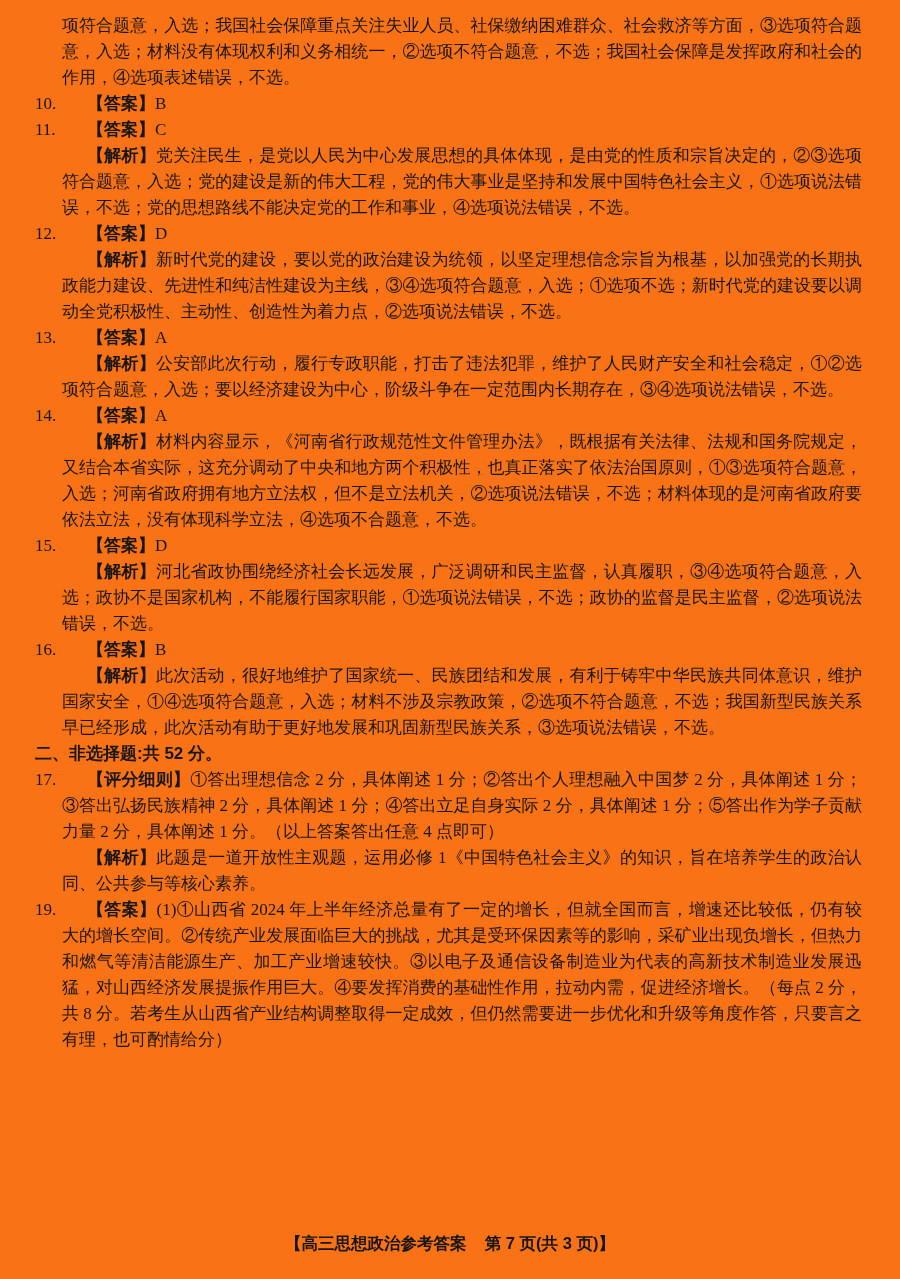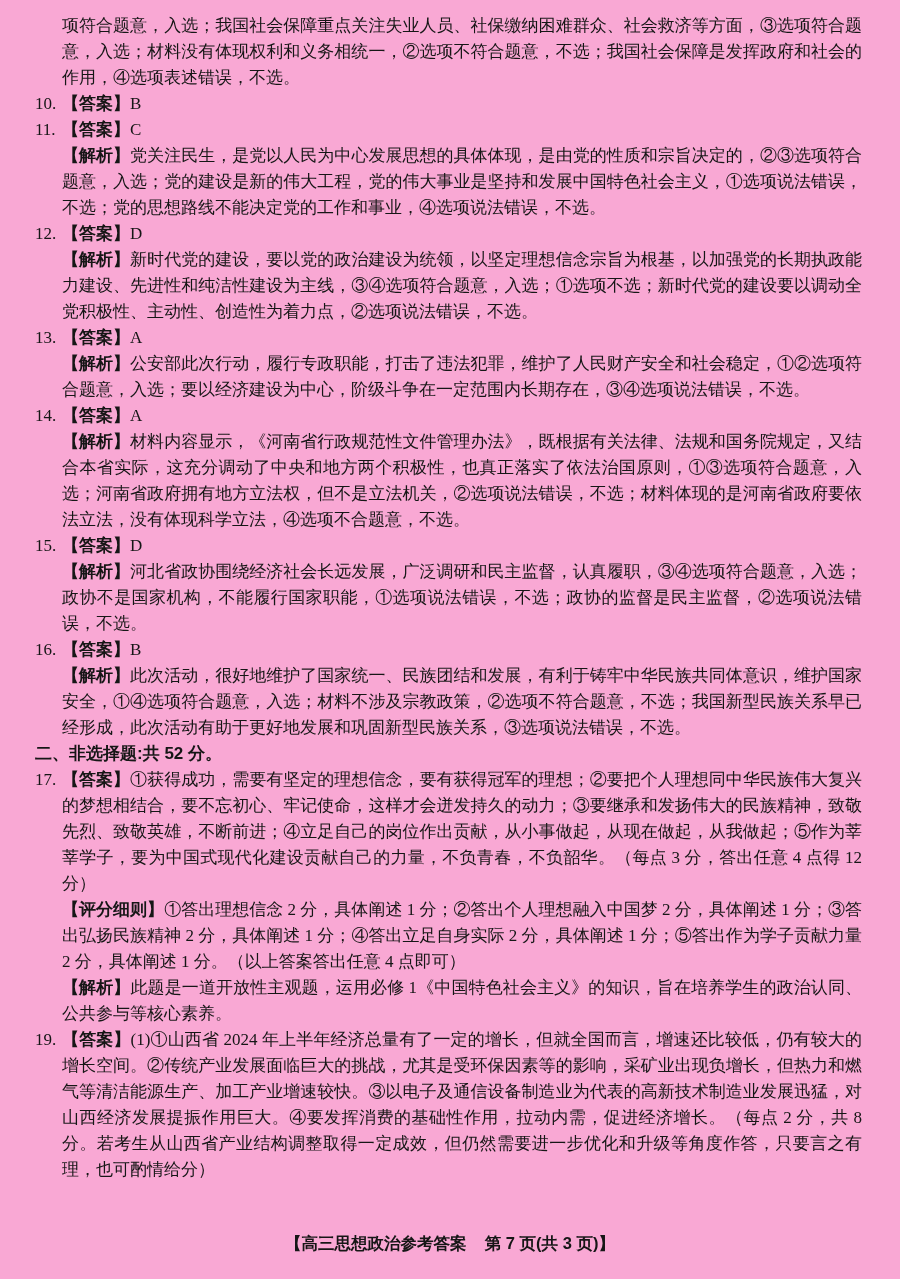--- a/index.html
+++ b/index.html
@@ -1,26 +1,26 @@
 <!DOCTYPE html>
 <html><head>
 <meta charset="utf-8">
 <style>
   html,body{margin:0;padding:0;background:#ffffff;}
   .page{
-    width:900px;height:1279px;background:#f9a8d4;position:relative;overflow:hidden;
+    width:900px;height:1279px;background:#f97316;position:relative;overflow:hidden;
     font-family:"Liberation Serif","DejaVu Serif",serif;color:#161616;
   }
   .content{position:absolute;left:62px;top:13px;width:800px;}
   p{margin:0;}
   .para,.line,.section,.num{font-size:17px;line-height:26px;}
   .para{text-align:justify;text-justify:inter-ideograph;}
   .item{position:relative;}
   .num{position:absolute;left:-27px;top:0;white-space:nowrap;}
-  .marker{font-family:"Liberation Sans","DejaVu Sans",sans-serif;font-weight:700;}
+  .marker{font-family:"Liberation Sans","DejaVu Sans",sans-serif;font-weight:700;margin-left:25px;}
   .section{font-weight:700;font-family:"Liberation Sans","DejaVu Sans",sans-serif;margin-left:-27px;}
   .footer{
     position:absolute;left:0;top:1233px;width:100%;text-align:center;
     font-weight:700;font-family:"Liberation Sans","DejaVu Sans",sans-serif;font-size:16.5px;
   }
   .footer-page{margin-left:1.1em;}
 </style>
 </head>
 <body>
 
@@ -67,21 +67,20 @@
     <div class="item">
       <span class="num">16.</span>
       <p class="line"><b class="marker">【答案】</b><span>B</span></p>
       <p class="para"><b class="marker">【解析】</b><span>此次活动，很好地维护了国家统一、民族团结和发展，有利于铸牢中华民族共同体意识，维护国家安全，①④选项符合题意，入选；材料不涉及宗教政策，②选项不符合题意，不选；我国新型民族关系早已经形成，此次活动有助于更好地发展和巩固新型民族关系，③选项说法错误，不选。</span></p>
     </div>
 
     <p class="section">二、非选择题:共 52 分。</p>
 
     <div class="item">
       <span class="num">17.</span>
-      <p class="para"><b class="marker">【答案】</b><span>①获得成功，需要有坚定的理想信念，要有获得冠军的理想；②要把个人理想同中华民族伟大复兴的梦想相结合，要不忘初心、牢记使命，这样才会迸发持久的动力；③要继承和发扬伟大的民族精神，致敬先烈、致敬英雄，不断前进；④立足自己的岗位作出贡献，从小事做起，从现在做起，从我做起；⑤作为莘莘学子，要为中国式现代化建设贡献自己的力量，不负青春，不负韶华。（每点 3 分，答出任意 4 点得 12 分）</span></p>
       <p class="para"><b class="marker">【评分细则】</b><span>①答出理想信念 2 分，具体阐述 1 分；②答出个人理想融入中国梦 2 分，具体阐述 1 分；③答出弘扬民族精神 2 分，具体阐述 1 分；④答出立足自身实际 2 分，具体阐述 1 分；⑤答出作为学子贡献力量 2 分，具体阐述 1 分。（以上答案答出任意 4 点即可）</span></p>
       <p class="para"><b class="marker">【解析】</b><span>此题是一道开放性主观题，运用必修 1《中国特色社会主义》的知识，旨在培养学生的政治认同、公共参与等核心素养。</span></p>
     </div>
 
     <div class="item">
       <span class="num">19.</span>
       <p class="para"><b class="marker">【答案】</b><span>(1)①山西省 2024 年上半年经济总量有了一定的增长，但就全国而言，增速还比较低，仍有较大的增长空间。②传统产业发展面临巨大的挑战，尤其是受环保因素等的影响，采矿业出现负增长，但热力和燃气等清洁能源生产、加工产业增速较快。③以电子及通信设备制造业为代表的高新技术制造业发展迅猛，对山西经济发展提振作用巨大。④要发挥消费的基础性作用，拉动内需，促进经济增长。（每点 2 分，共 8 分。若考生从山西省产业结构调整取得一定成效，但仍然需要进一步优化和升级等角度作答，只要言之有理，也可酌情给分）</span></p>
     </div>
 
   </div>

